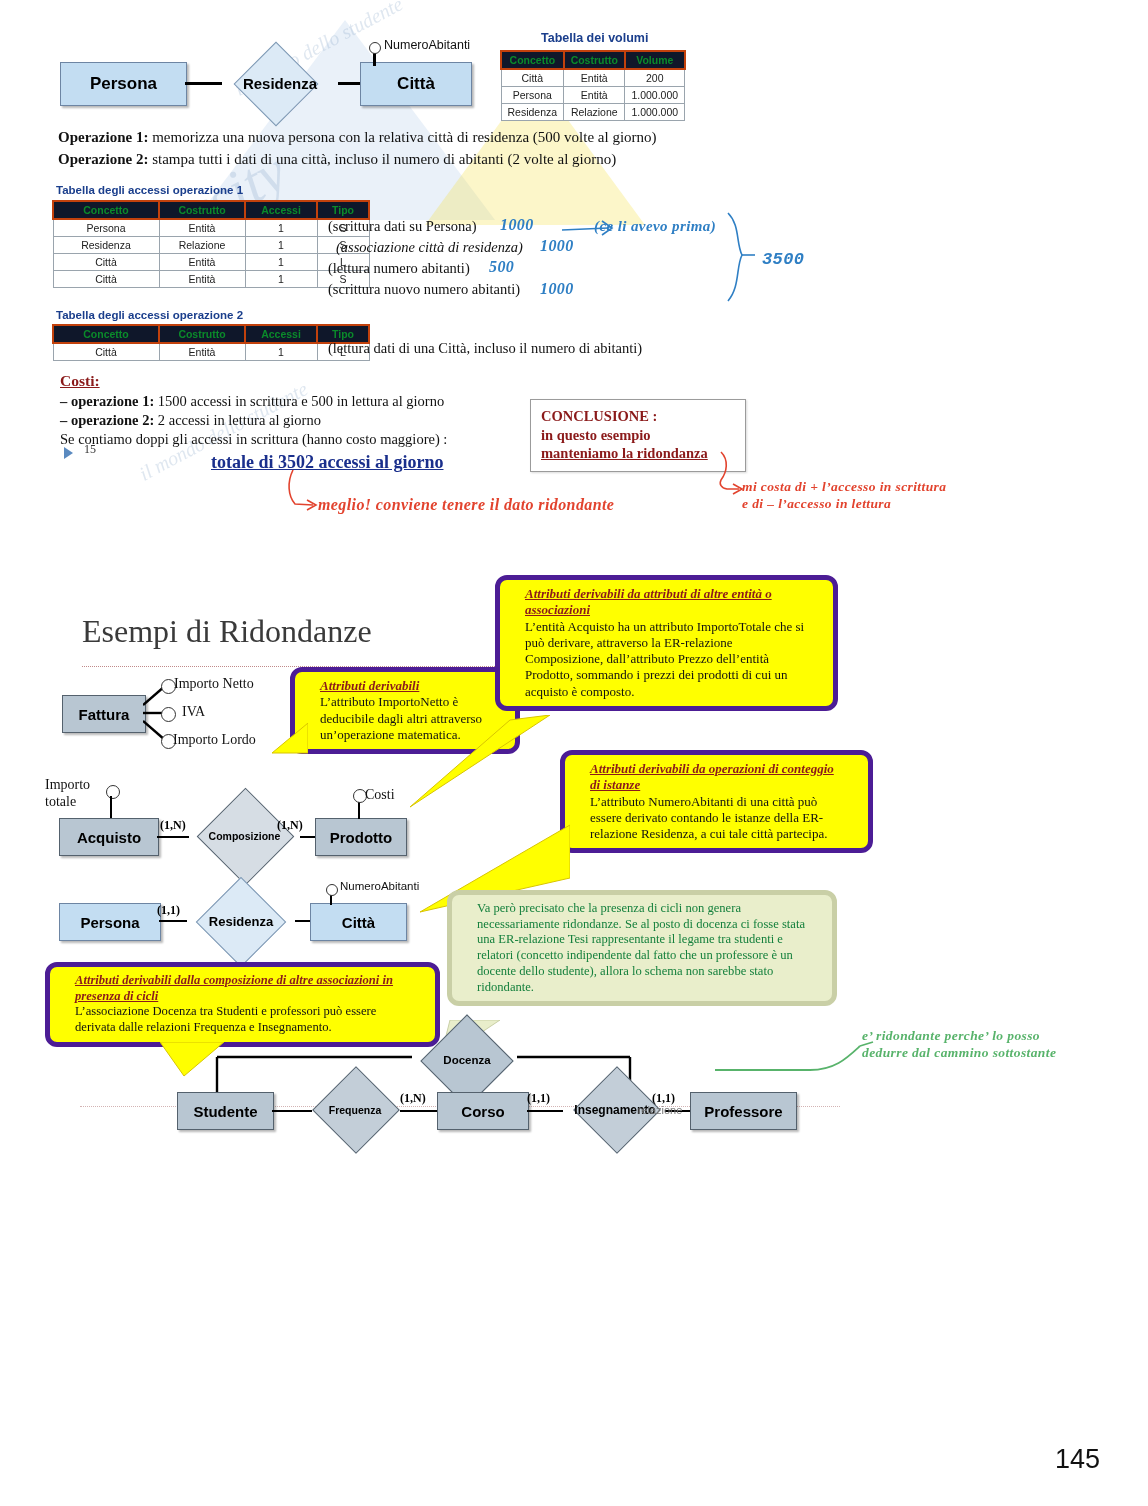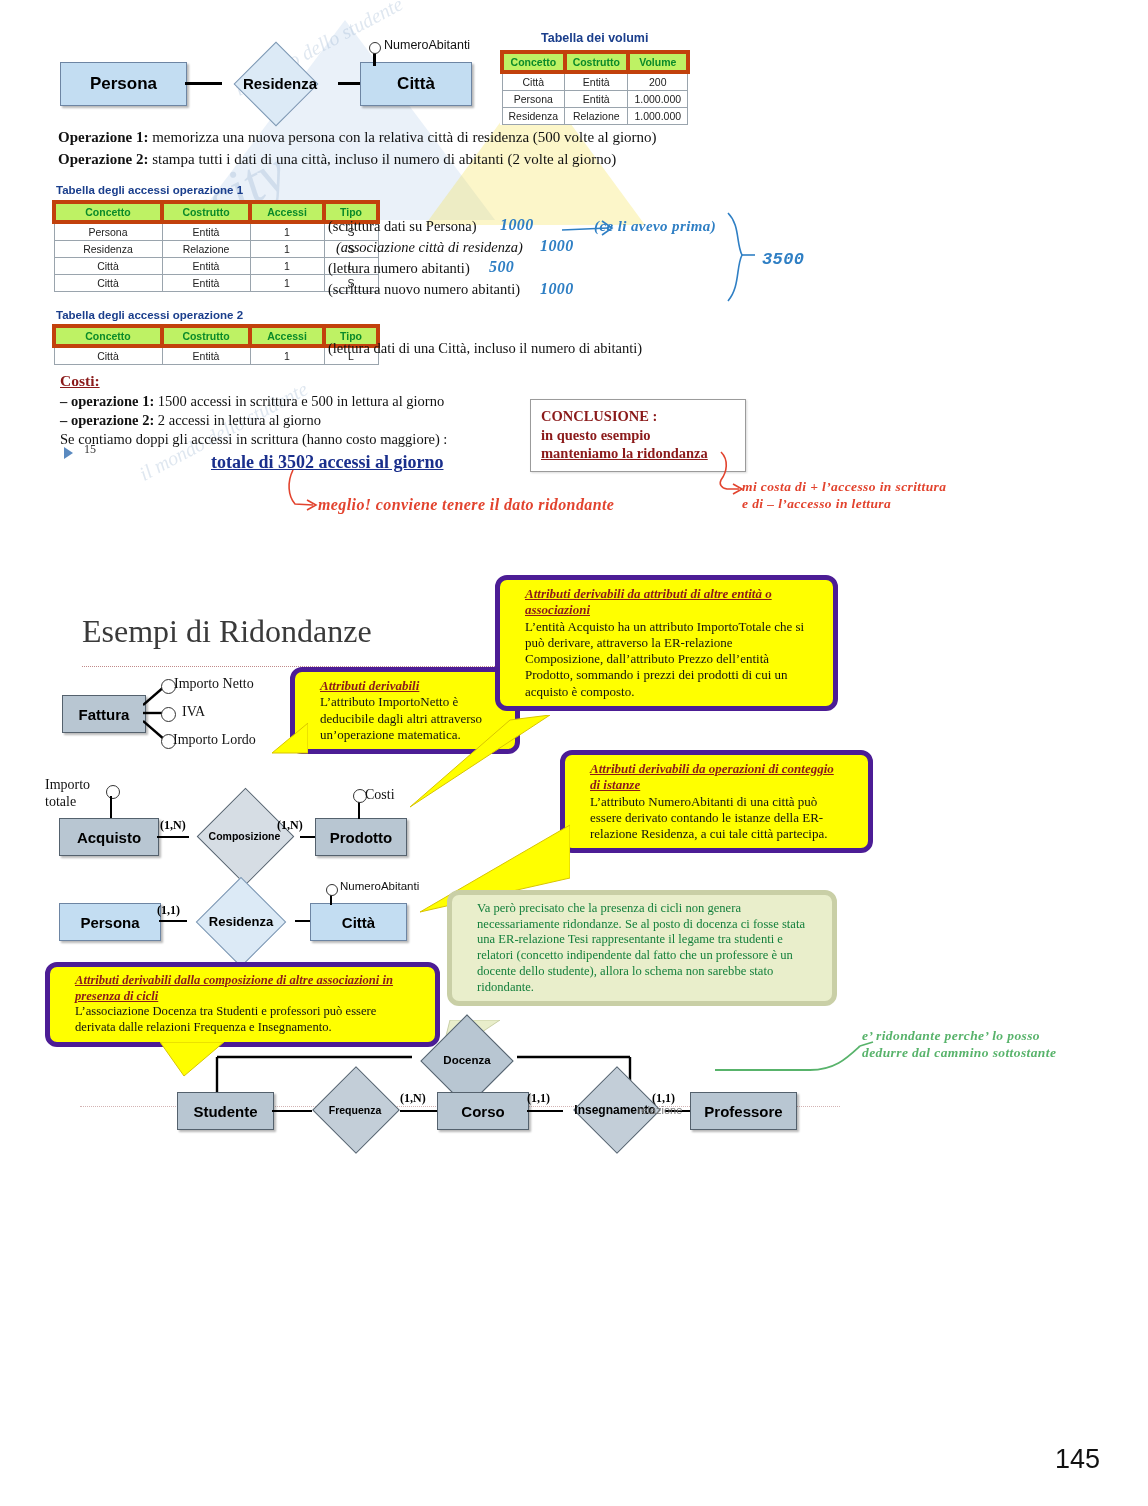--- a/index.html
+++ b/index.html
@@ -64,22 +64,22 @@
   .tbl-title{
     position:absolute;font-family:"Liberation Sans",sans-serif;font-weight:bold;
     font-size:11.5px;color:#1a3e8c;white-space:nowrap;
   }
   table.grid{
     position:absolute;border-collapse:collapse;background:#fff;
     font-family:"Liberation Sans",sans-serif;font-size:10.5px;
     border:1.6px solid #000;
   }
   table.grid th{
-    color:#0a8a2a;font-weight:bold;border:4px solid #c2410c;
-    padding:2px 6px;text-align:center;background:#bef264;white-space:nowrap;
+    color:#0a8a2a;font-weight:bold;border:2px solid #c2410c;
+    padding:2px 6px;text-align:center;background:#0f172a;white-space:nowrap;
   }
   table.grid td{
     border:1px solid #9aa4ad;padding:2px 6px;text-align:center;color:#222;white-space:nowrap;
   }
 
   
   .op-line{position:absolute;font-size:15px;white-space:nowrap;}
   .op-line b{font-weight:bold;}
   .acc-line{position:absolute;font-size:14.5px;white-space:nowrap;}
   .costi{position:absolute;font-size:14.5px;}

